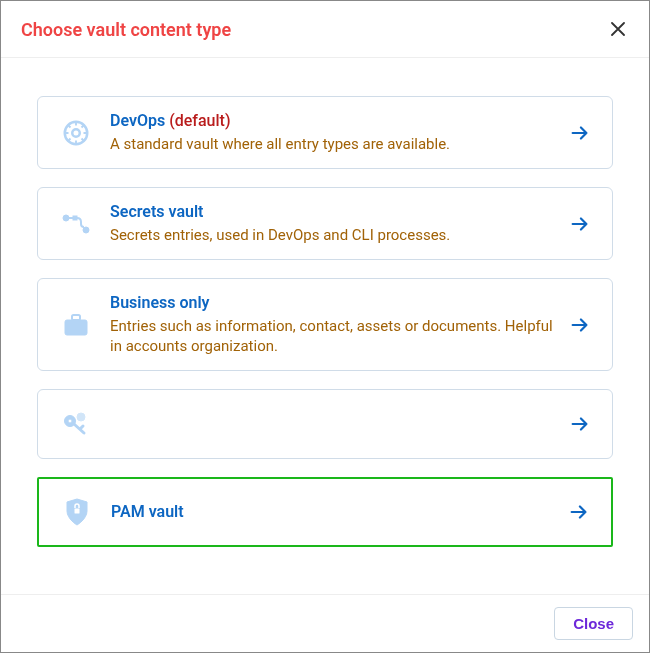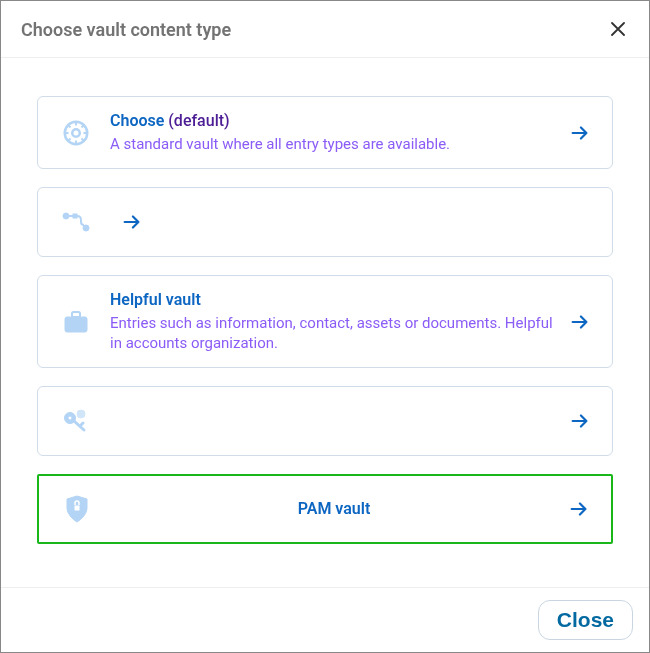--- a/index.html
+++ b/index.html
@@ -20,21 +20,21 @@
     .header {
       display: flex;
       justify-content: space-between;
       align-items: center;
       padding: 14px 20px 14px 20px;
       border-bottom: 1px solid #eee;
     }
     .header h1 {
       font-size: 18px;
       font-weight: 600;
-      color: #737373;
+      color: #ef4444;
     }
     .close-x {
       font-size: 20px;
       color: #333;
       cursor: pointer;
       line-height: 1;
       padding: 4px;
     }
     .content {
       padding: 38px 36px 20px 36px;
@@ -46,21 +46,20 @@
       border: 1px solid #d0dce8;
       border-radius: 6px;
       padding: 14px 18px;
       margin-bottom: 18px;
       cursor: pointer;
       min-height: 70px;
     }
     .option-card.highlighted {
       border: 2.5px solid #1ab71a;
       border-radius: 2px;
-      text-align: center;
     }
     .option-icon {
       width: 40px;
       flex-shrink: 0;
       display: flex;
       align-items: center;
       justify-content: center;
       margin-right: 14px;
     }
     .option-icon svg {
@@ -70,26 +69,26 @@
     .option-text {
       flex: 1;
     }
     .option-title {
       font-size: 16px;
       font-weight: 600;
       color: #0d66c2;
       line-height: 1.3;
     }
     .option-title .muted {
-      color: #4c1d95;
+      color: #b91c1c;
       font-weight: 500;
     }
     .option-desc {
       font-size: 15px;
-      color: #8b5cf6;
+      color: #a16207;
       line-height: 1.35;
       margin-top: 2px;
     }
     .option-arrow {
       width: 28px;
       flex-shrink: 0;
       display: flex;
       align-items: center;
       justify-content: center;
       color: #0d66c2;
@@ -97,25 +96,25 @@
     }
     .footer {
       border-top: 1px solid #eee;
       padding: 12px 16px;
       display: flex;
       justify-content: flex-end;
     }
     .close-btn {
       border: 1px solid #c9d6e2;
       background: #fff;
-      color: #0369a1;
-      font-size: 21px;
+      color: #6d28d9;
+      font-size: 15px;
       font-weight: 600;
       padding: 7px 18px;
-      border-radius: 12px;
+      border-radius: 4px;
       cursor: pointer;
     }
   </style>
 </head>
 <body>
 
 <div class="header">
   <h1>Choose vault content type</h1>
   <div class="close-x">
     <svg width="14" height="14" viewBox="0 0 14 14">
@@ -128,55 +127,59 @@
 
   <div class="option-card">
     <div class="option-icon">
       <svg width="30" height="30" viewBox="0 0 24 24">
           <circle cx="12" cy="12" r="9" fill="none" stroke="#b3d4f5" stroke-width="2"></circle>
           <circle cx="12" cy="12" r="3" fill="none" stroke="#b3d4f5" stroke-width="2"></circle>
           <path d="M12 3v3M12 18v3M3 12h3M18 12h3M5.6 5.6l2 2M16.4 16.4l2 2M18.4 5.6l-2 2M7.6 16.4l-2 2" stroke="#b3d4f5" stroke-width="1.5"></path>
         </svg>
     </div>
     <div class="option-text">
-      <div class="option-title"><span>Choose</span> <span class="muted">(default)</span></div>
+      <div class="option-title"><span>DevOps</span> <span class="muted">(default)</span></div>
       <div class="option-desc">A standard vault where all entry types are available.</div>
     </div>
     <div class="option-arrow">
       <svg width="22" height="22" viewBox="0 0 24 24">
           <path d="M4 12h15M13 6l6 6-6 6" stroke="#0d66c2" stroke-width="2.4" fill="none" stroke-linecap="round" stroke-linejoin="round"></path>
         </svg>
     </div>
   </div>
 
   <div class="option-card">
     <div class="option-icon">
       <svg width="30" height="24" viewBox="0 0 30 24">
           <circle cx="5" cy="6" r="3" fill="#b3d4f5"></circle>
           <circle cx="25" cy="18" r="3" fill="#b3d4f5"></circle>
           <path d="M8 6h8q4 0 4 4v2q0 3 3 3" stroke="#b3d4f5" stroke-width="2" fill="none"></path>
           <rect x="12" y="4" width="4" height="4" fill="#b3d4f5"></rect>
         </svg>
     </div>
+    <div class="option-text">
+      <div class="option-title">Secrets vault</div>
+      <div class="option-desc">Secrets entries, used in DevOps and CLI processes.</div>
+    </div>
     <div class="option-arrow">
       <svg width="22" height="22" viewBox="0 0 24 24">
           <path d="M4 12h15M13 6l6 6-6 6" stroke="#0d66c2" stroke-width="2.4" fill="none" stroke-linecap="round" stroke-linejoin="round"></path>
         </svg>
     </div>
   </div>
 
   <div class="option-card">
     <div class="option-icon">
       <svg width="28" height="26" viewBox="0 0 28 26">
           <rect x="3" y="8" width="22" height="15" rx="2" fill="#b3d4f5"></rect>
           <rect x="10" y="3" width="8" height="5" rx="1.5" fill="none" stroke="#b3d4f5" stroke-width="2"></rect>
         </svg>
     </div>
     <div class="option-text">
-      <div class="option-title">Helpful vault</div>
+      <div class="option-title">Business only</div>
       <div class="option-desc">Entries such as information, contact, assets or documents. Helpful in accounts organization.</div>
     </div>
     <div class="option-arrow">
       <svg width="22" height="22" viewBox="0 0 24 24">
           <path d="M4 12h15M13 6l6 6-6 6" stroke="#0d66c2" stroke-width="2.4" fill="none" stroke-linecap="round" stroke-linejoin="round"></path>
         </svg>
     </div>
   </div>
 
   <div class="option-card">

